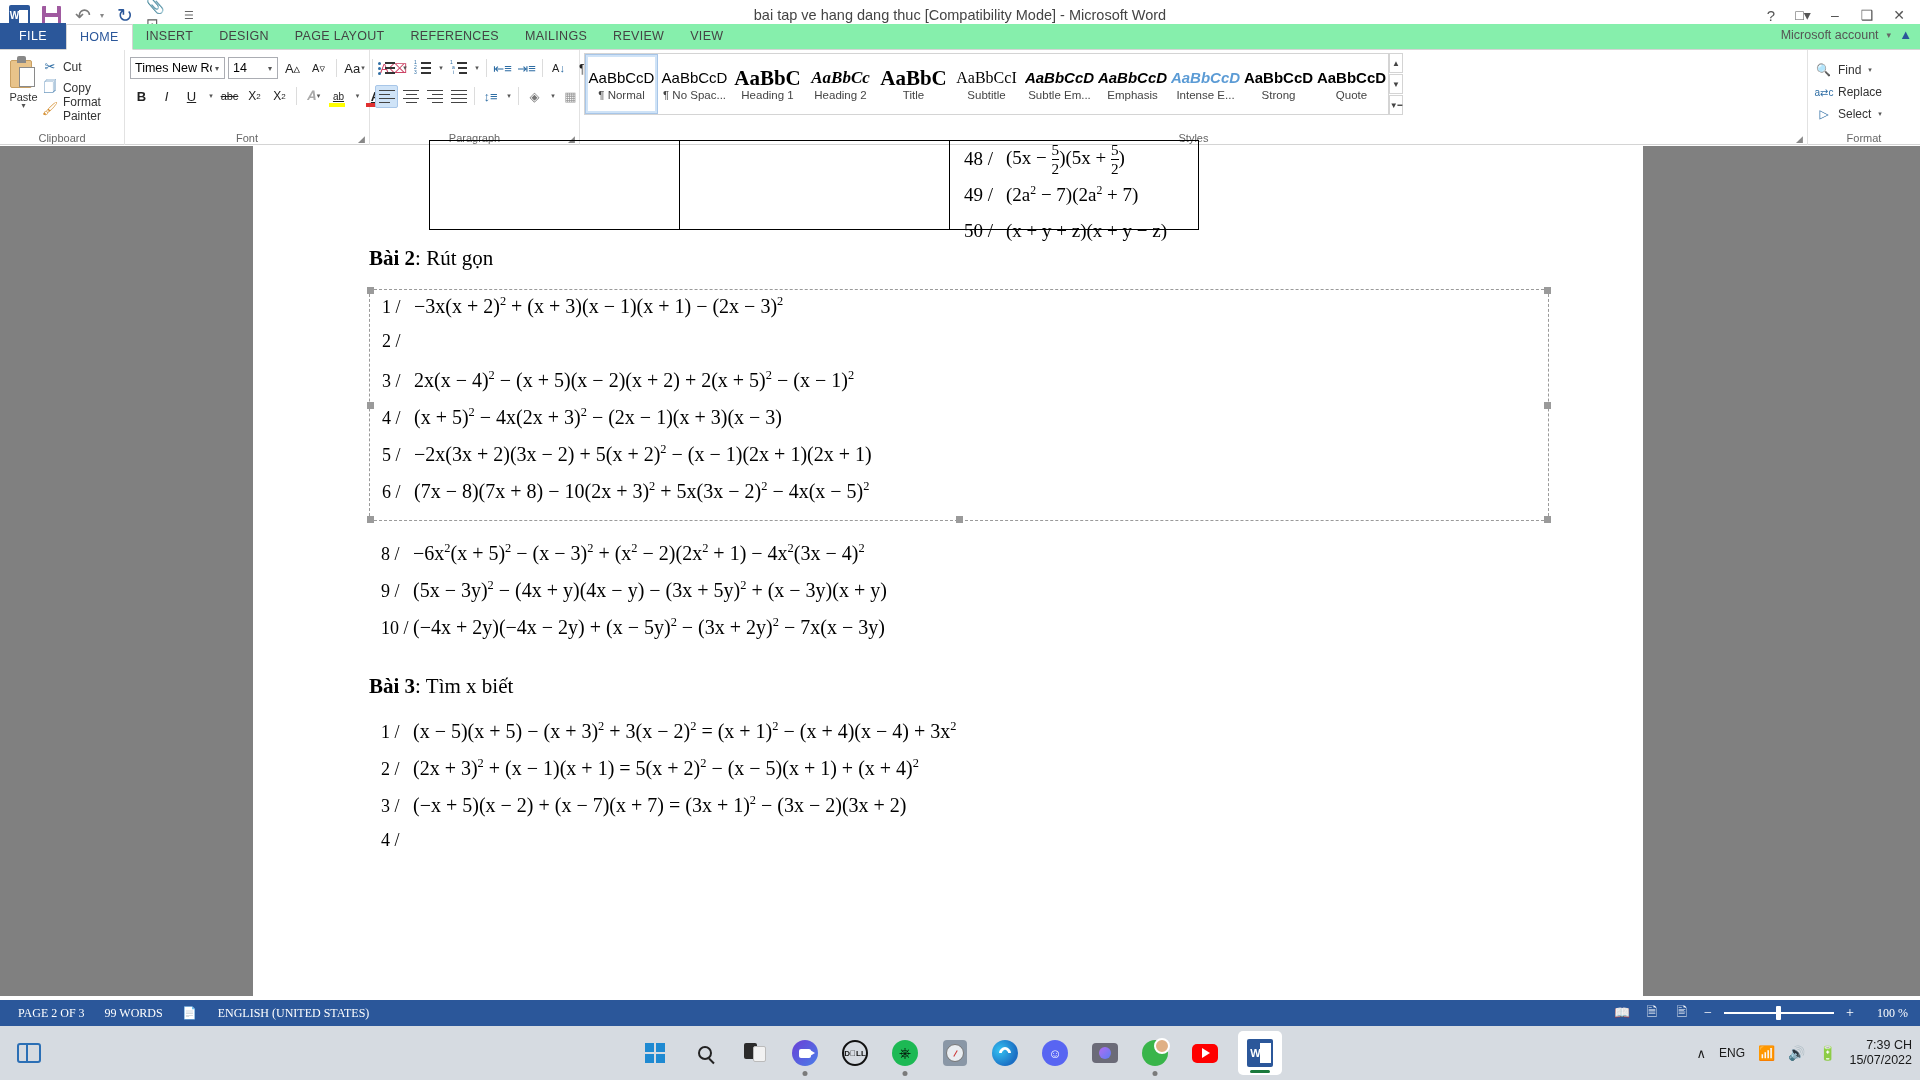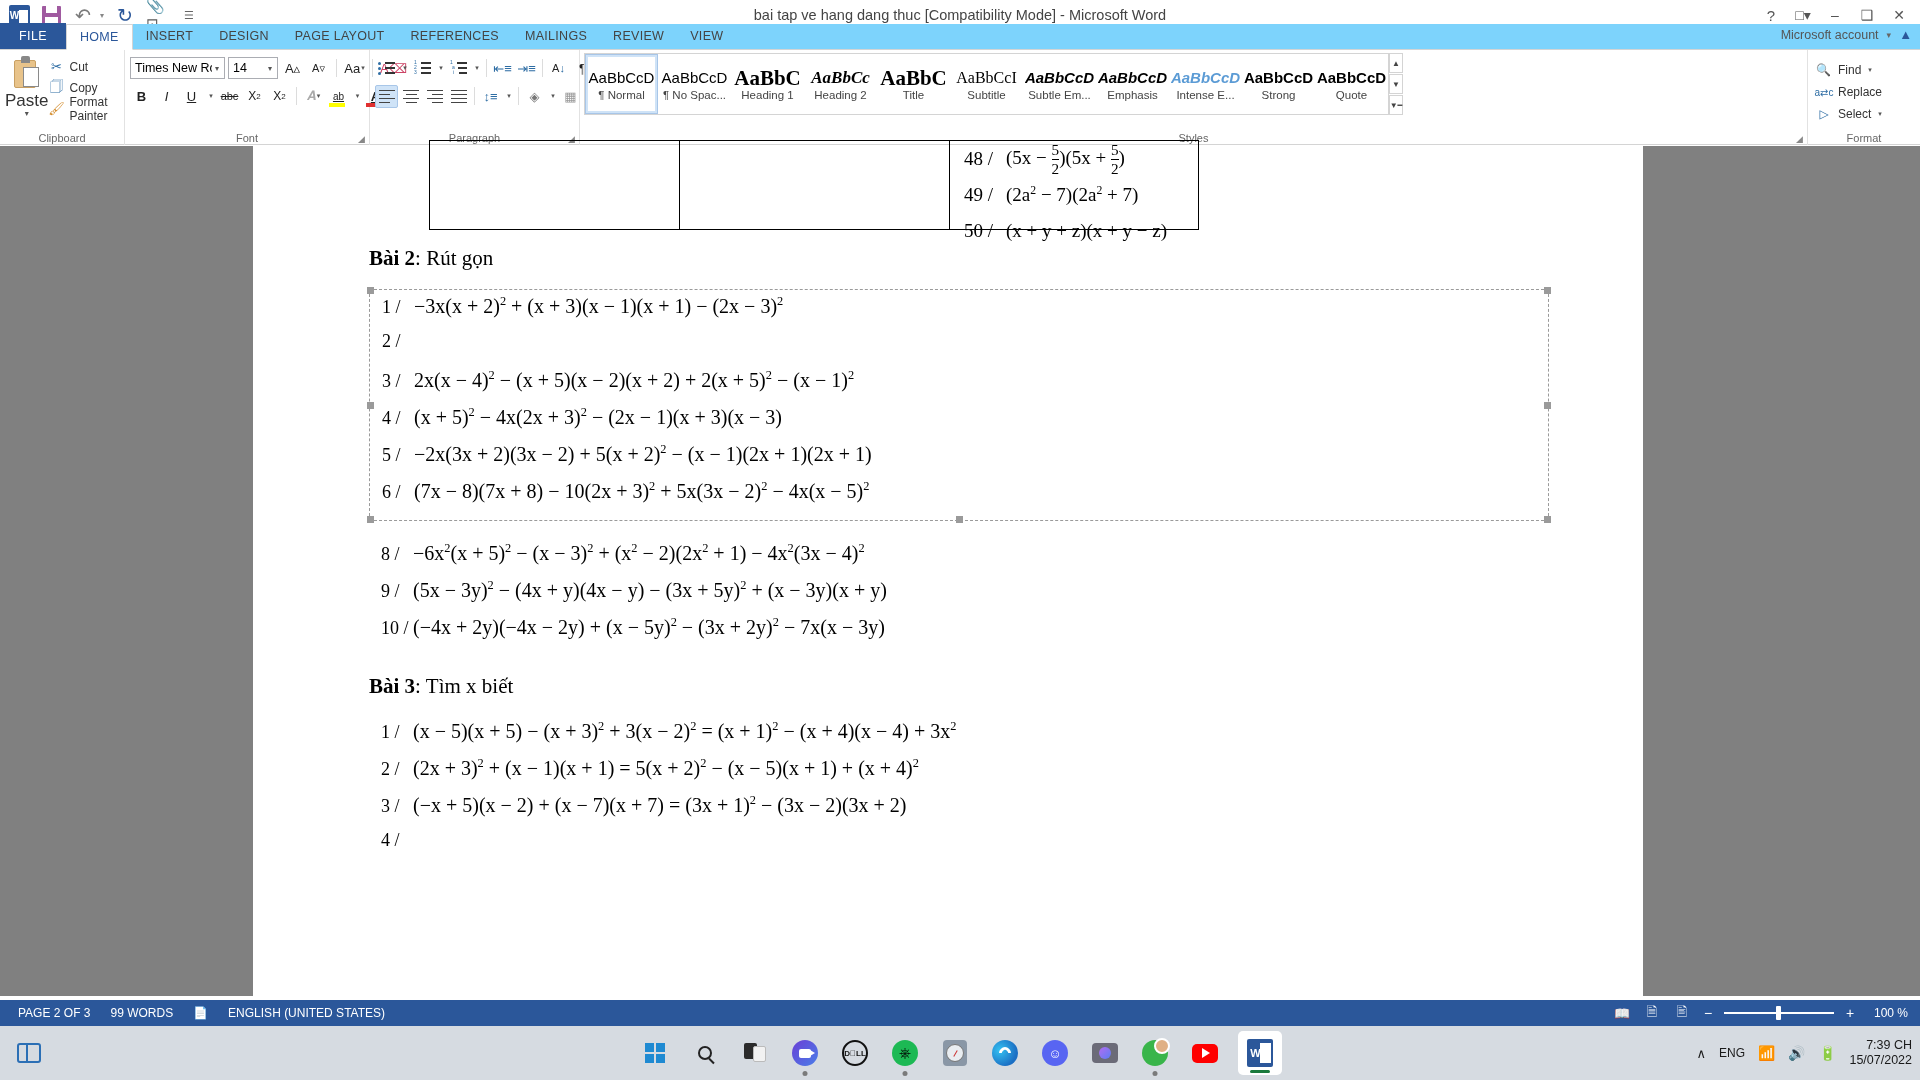--- a/index.html
+++ b/index.html
@@ -49,21 +49,21 @@
   }
   .win-btn {
     width: 30px; height: 28px; display: flex; align-items: center; justify-content: center;
     color: #555; font-size: 14px; cursor: pointer;
   }
   .help-q { font-size:15px; color:#555; }
 
   
   .ribbon-tabs {
     position: absolute; top: 24px; left: 0; width: 1920px; height: 26px;
-    display: flex; align-items: flex-end; background: #7dd3fc;
+    display: flex; align-items: flex-end; background: #86efac;
     border-bottom: 1px solid #d4d4d4;
   }
   .file-tab {
     width: 66px; height: 26px; background: #2b579a; color: #fff;
     display: flex; align-items: center; justify-content: center;
     font-size: 12.5px; letter-spacing: .4px; cursor: pointer;
   }
   .rtab {
     height: 26px; padding: 0 13px; display: flex; align-items: center;
     font-size: 12.5px; color: #444; cursor: pointer; letter-spacing:.3px;
@@ -94,21 +94,21 @@
   }
   .dlg-launch { position: absolute; right: 4px; bottom: 1px; font-size: 9px; color: #888; cursor:pointer; }
 
   
   .g-clip { width: 125px; }
   .paste-btn { width: 48px; display:flex; flex-direction:column; align-items:center; cursor:pointer; padding-top:3px;}
   .clipboard-gfx { width: 30px; height: 34px; position: relative; }
   .cb-body { position:absolute; left:2px; top:4px; width:22px; height:28px; background:#e8c38a; border:1px solid #c9a063; border-radius:2px;}
   .cb-clip { position:absolute; left:9px; top:0px; width:9px; height:7px; background:#888; border-radius:2px 2px 0 0;}
   .cb-page { position:absolute; left:11px; top:11px; width:16px; height:20px; background:#fff; border:1px solid #8a8a8a;}
-  .paste-lbl { font-size: 17px; color:#333; margin-top:1px;}
+  .paste-lbl { font-size: 11px; color:#333; margin-top:1px;}
   .paste-caret { font-size: 8px; color:#555; line-height:6px;}
   .clip-items { display:flex; flex-direction:column; gap:2px; padding-top:4px; }
   .clip-item { display:flex; align-items:center; gap:5px; font-size:12px; color:#333; cursor:pointer; height:19px;}
   .mini-ic { width:16px; height:16px; display:flex; align-items:center; justify-content:center; font-size:13px;}
   .sc-blue { color:#2e6da4; }
   .fp-orange { color:#d38b2a; }
 
   
   .g-font { width: 245px; }
   .font-row { display:flex; align-items:center; gap:3px; height:24px; }
@@ -201,21 +201,21 @@
   }
   .eq-row { display:flex; align-items:baseline; font-family:"Liberation Serif", serif; font-size:20px; color:#000; height:37px; }
   .eq-num { width:44px; padding-left:12px; flex-shrink:0; font-size:18px;}
   .eq-body { white-space:nowrap; }
   sup.e { font-size: 0.62em; vertical-align: super; }
 
   
   .statusbar {
     position: absolute; bottom: 54px; left: 0; width: 1920px; height: 26px;
     background: #2b579a; color: #fff; display: flex; align-items: center;
-    font-size: 12px; padding: 3px 8px;
+    font-size: 12px; padding: 3px 8px; font-family: Liberation Serif, serif;
   }
   .sb-item { padding: 0 10px; cursor: pointer; white-space:nowrap; }
   .sb-right { margin-left: auto; display: flex; align-items: center; gap: 10px; padding-right:4px;}
   .view-ic { width:20px; height:16px; display:flex; align-items:center; justify-content:center; cursor:pointer; font-size:13px;}
   .zoom-slider { width: 110px; height: 14px; position: relative; cursor:pointer;}
   .zoom-track { position:absolute; top:6px; left:0; width:110px; height:2px; background:#fff; }
   .zoom-mid { position:absolute; top:3px; left:55px; width:1px; height:8px; background:#fff;}
   .zoom-thumb { position:absolute; top:0px; left:52px; width:5px; height:14px; background:#fff; border-radius:1px;}
   .zoom-pm { font-size:14px; cursor:pointer; width:12px; text-align:center;}
 

